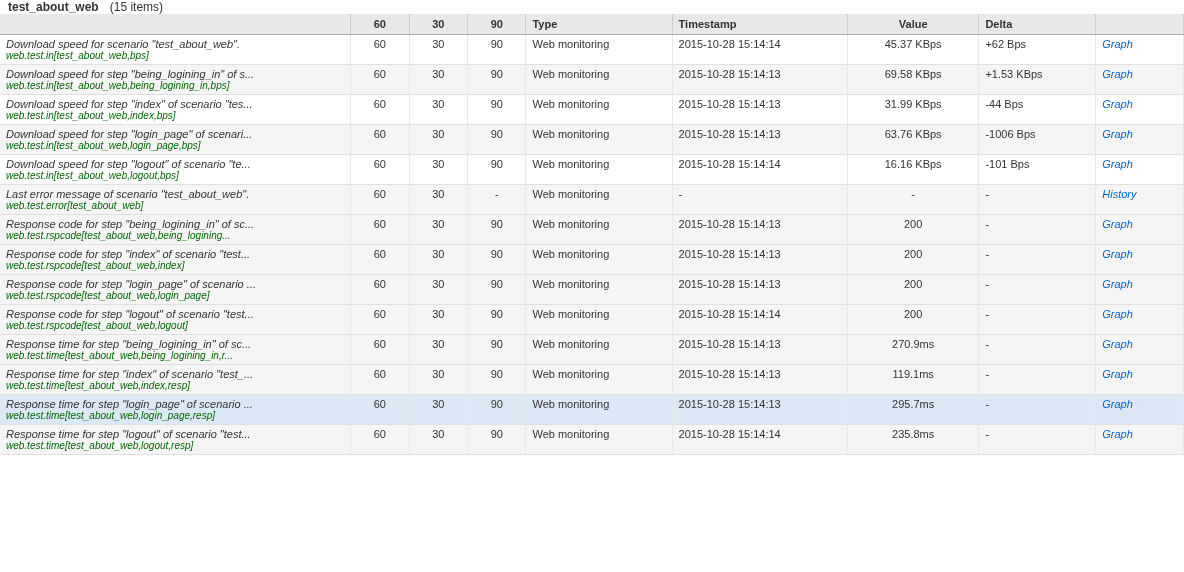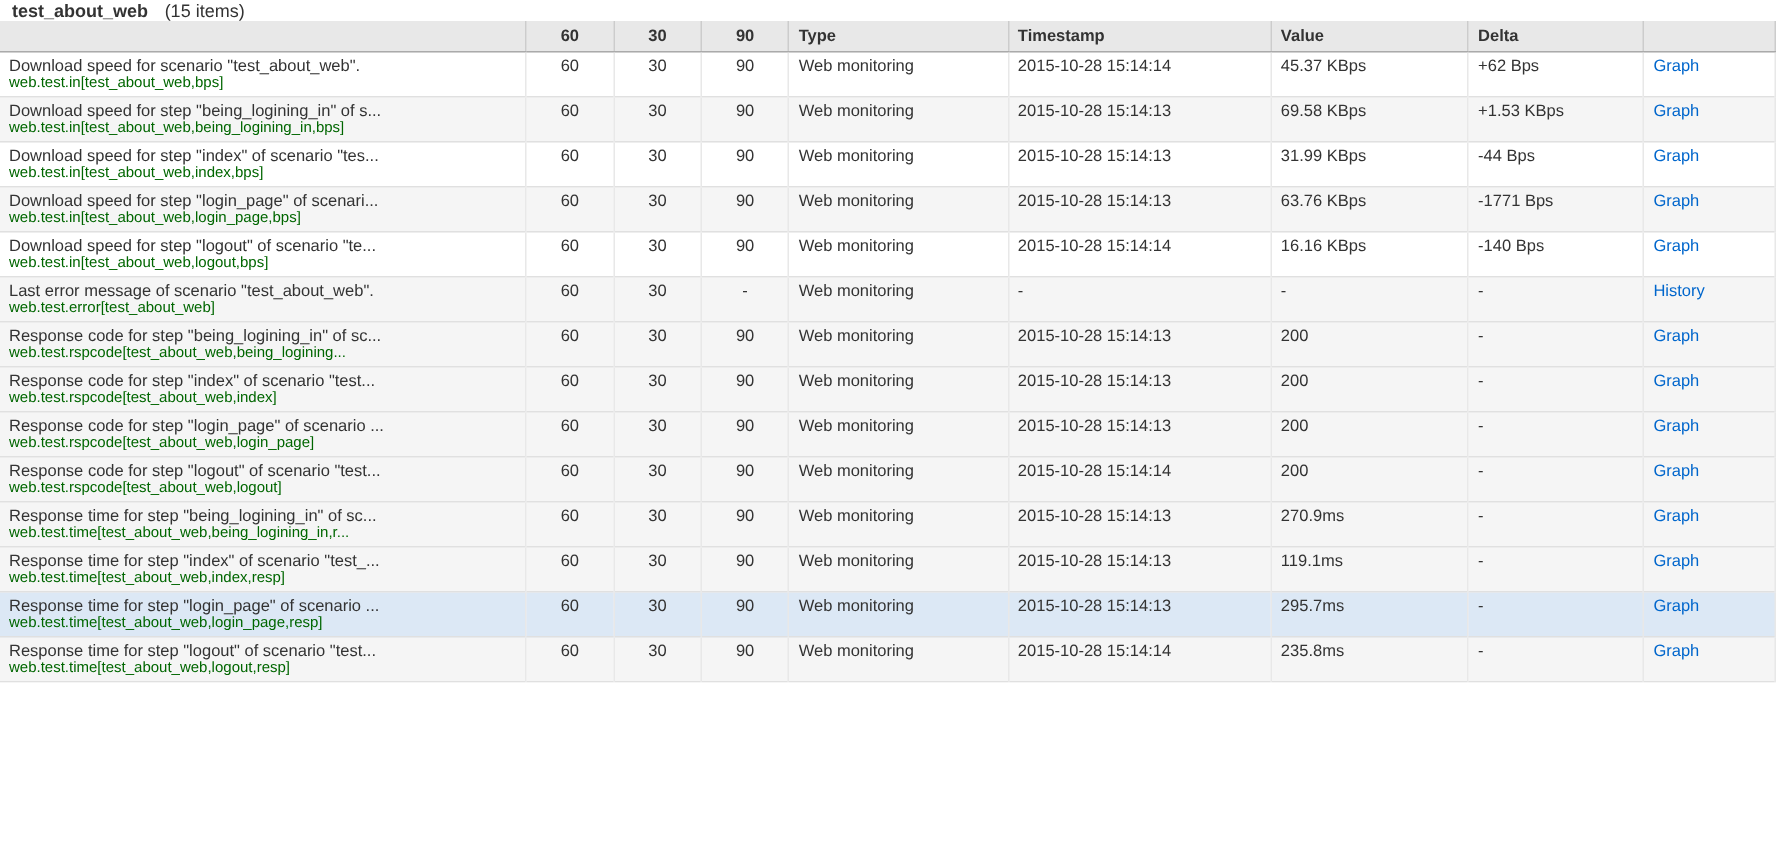--- a/index.html
+++ b/index.html
@@ -45,50 +45,54 @@
       border-right: 1px solid #e8e8e8;
       font-size: 11px;
     }
     
     .desc-cell {
       width: 240px;
     }
     
     .desc-main {
       color: #333;
+      font-style: italic;
     }
     
     .desc-key {
       color: #006600;
       font-size: 10px;
+      font-style: italic;
     }
     
     .num-col {
       width: 40px;
       text-align: center;
     }
     
     .type-col {
       width: 100px;
     }
     
     .time-col {
       width: 120px;
     }
     
     .value-col {
       width: 90px;
+      text-align: center;
     }
     
     .delta-col {
       width: 80px;
     }
     
     .action-col {
       width: 60px;
+      font-style: italic;
     }
     
     a.graph-link {
       color: #0066cc;
       text-decoration: none;
     }
     
     a.history-link {
       color: #0066cc;
       text-decoration: none;
@@ -164,35 +168,35 @@
         <td class="desc-cell">
           <div class="desc-main">Download speed for step "login_page" of scenari...</div>
           <div class="desc-key">web.test.in[test_about_web,login_page,bps]</div>
         </td>
         <td class="num-col" style="text-align: center;">60</td>
         <td class="num-col" style="text-align: center;">30</td>
         <td class="num-col" style="text-align: center;">90</td>
         <td class="type-col">Web monitoring</td>
         <td class="time-col">2015-10-28 15:14:13</td>
         <td class="value-col">63.76 KBps</td>
-        <td class="delta-col">-1771 Bps</td>
+        <td class="delta-col">-1006 Bps</td>
         <td class="action-col"><a href="#" class="graph-link">Graph</a></td>
       </tr>
       <tr>
         <td class="desc-cell">
           <div class="desc-main">Download speed for step "logout" of scenario "te...</div>
           <div class="desc-key">web.test.in[test_about_web,logout,bps]</div>
         </td>
         <td class="num-col" style="text-align: center;">60</td>
         <td class="num-col" style="text-align: center;">30</td>
         <td class="num-col" style="text-align: center;">90</td>
         <td class="type-col">Web monitoring</td>
         <td class="time-col">2015-10-28 15:14:14</td>
         <td class="value-col">16.16 KBps</td>
-        <td class="delta-col">-140 Bps</td>
+        <td class="delta-col">-101 Bps</td>
         <td class="action-col"><a href="#" class="graph-link">Graph</a></td>
       </tr>
       <tr>
         <td class="desc-cell">
           <div class="desc-main">Last error message of scenario "test_about_web".</div>
           <div class="desc-key">web.test.error[test_about_web]</div>
         </td>
         <td class="num-col" style="text-align: center;">60</td>
         <td class="num-col" style="text-align: center;">30</td>
         <td class="num-col" style="text-align: center;">-</td>

